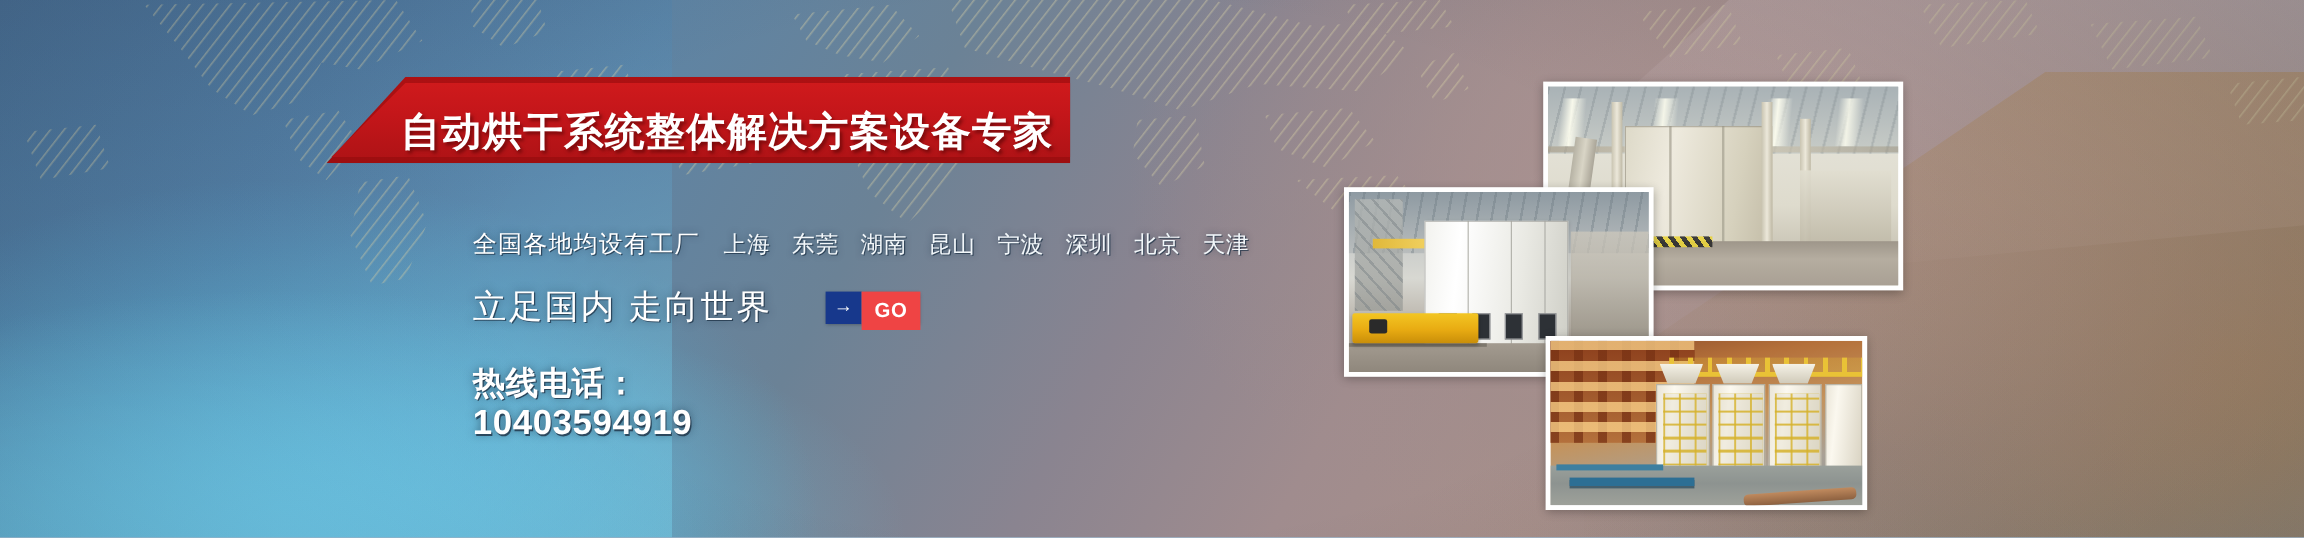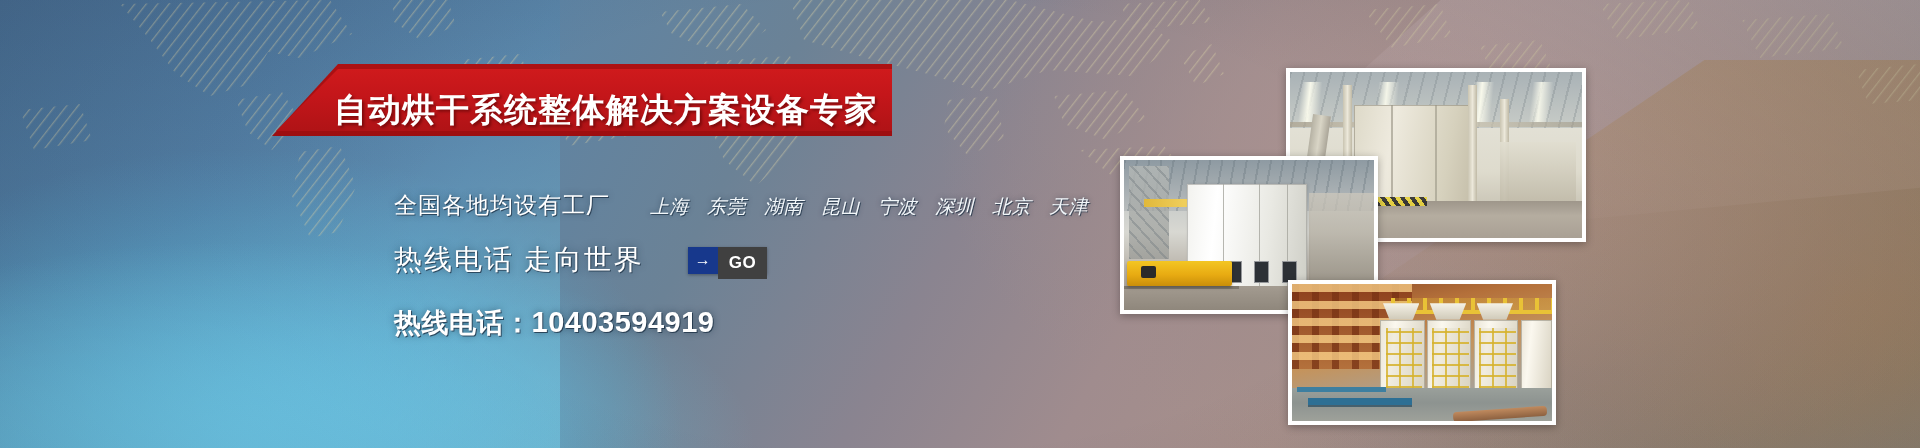--- a/index.html
+++ b/index.html
@@ -84,24 +84,24 @@
 
   .line-tag{
     font-size:23px; font-weight:bold; color:#ffffff; white-space:nowrap;
     text-shadow:1px 1px 0 rgba(30,50,70,0.75), 0 0 6px rgba(20,40,60,0.55);
     letter-spacing:0.5px;
   }
   .line-factory{
     margin-top:20px; display:flex; align-items:baseline; white-space:nowrap;
   }
   .factory-label{
-    font-size:23px; color:#ffffff; letter-spacing:1px;
+    font-size:20px; color:#ffffff; letter-spacing:1px;
     text-shadow:1px 1px 0 rgba(30,50,70,0.75), 0 0 6px rgba(20,40,60,0.5);
   }
-  .city-list{ margin-left:40px; display:flex; gap:18px;font-style:italic; }
+  .city-list{ margin-left:20px; display:flex; gap:18px; }
   .city{
     font-size:19px; color:#f2f7fa; letter-spacing:0.5px;
     text-shadow:1px 1px 0 rgba(30,50,70,0.7), 0 0 5px rgba(20,40,60,0.5);
   }
 
   .line-slogan{
     margin-top:20px; display:flex; align-items:center; white-space:nowrap;
   }
   .slogan-text{
     font-size:28px; color:#ffffff; letter-spacing:2px;
@@ -110,27 +110,27 @@
   .go-btn{
     margin-left:44px; display:inline-flex; align-items:stretch; height:27px;
     box-shadow:0 1px 3px rgba(0,0,0,0.35); cursor:pointer;
   }
   .go-arrow{
     width:30px; background:#17388c; color:#ffffff;
     display:flex; align-items:center; justify-content:center;
     font-size:16px; line-height:1;
   }
   .go-label{
-    padding:16px 11px; background:#404040; color:#ffffff;
+    padding:16px 11px; background:#ef4444; color:#ffffff;
     display:flex; align-items:center; justify-content:center;
     font-size:17px; font-weight:bold; letter-spacing:0.5px;
   }
 
   .line-phone{
-    margin-top:26px; display:flex; align-items:baseline; white-space:nowrap;
+    margin-top:26px; display:flex; align-items:baseline; white-space:nowrap;flex-direction:column;
   }
   .phone-label{
     font-size:27px; font-weight:bold; color:#ffffff; letter-spacing:0.5px;
     text-shadow:1px 1px 0 rgba(30,50,70,0.8), 0 0 7px rgba(20,40,60,0.55);
   }
   .phone-number{
     font-size:29px; font-weight:bold; color:#ffffff; letter-spacing:0.5px;
     text-shadow:1px 1px 0 rgba(30,50,70,0.8), 0 0 7px rgba(20,40,60,0.55);
   }
 
@@ -412,21 +412,21 @@
         <span class="city">湖南</span>
         <span class="city">昆山</span>
         <span class="city">宁波</span>
         <span class="city">深圳</span>
         <span class="city">北京</span>
         <span class="city">天津</span>
       </span>
     </div>
 
     <div class="line-slogan">
-      <span class="slogan-text">热线电话 走向世界</span>
+      <span class="slogan-text">立足国内 走向世界</span>
       <span class="go-btn">
         <span class="go-arrow">→</span>
         <span class="go-label">GO</span>
       </span>
     </div>
 
     <div class="line-phone">
       <span class="phone-label">热线电话：</span>
       <span class="phone-number">10403594919</span>
     </div>

